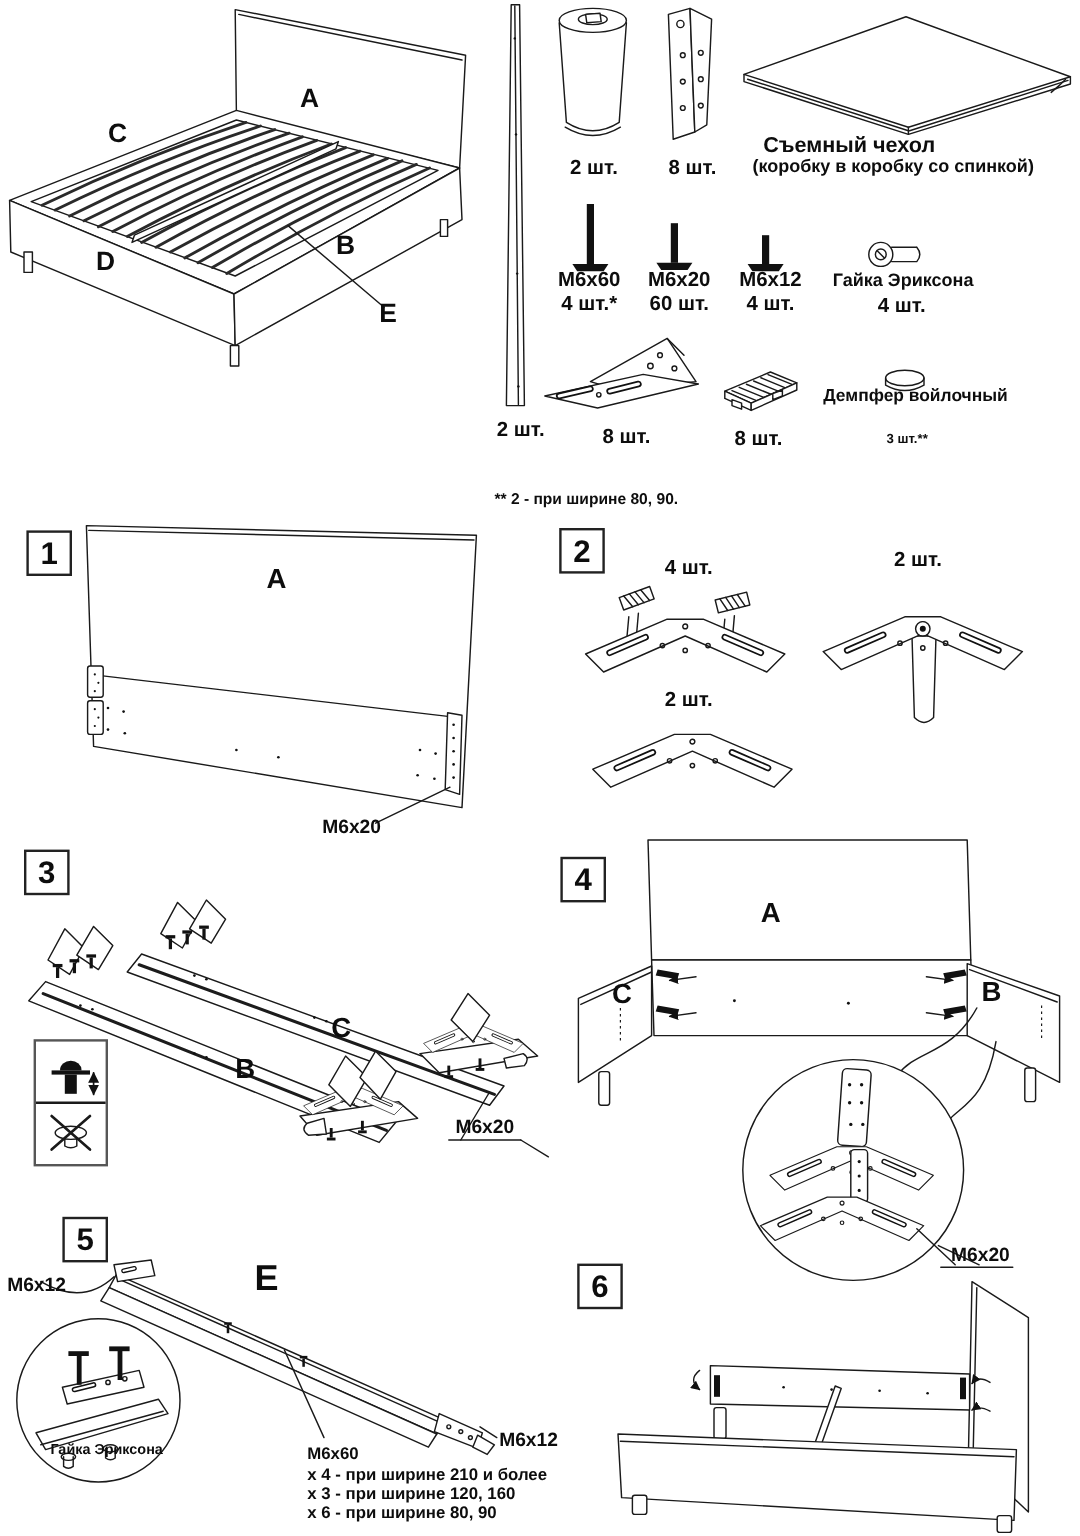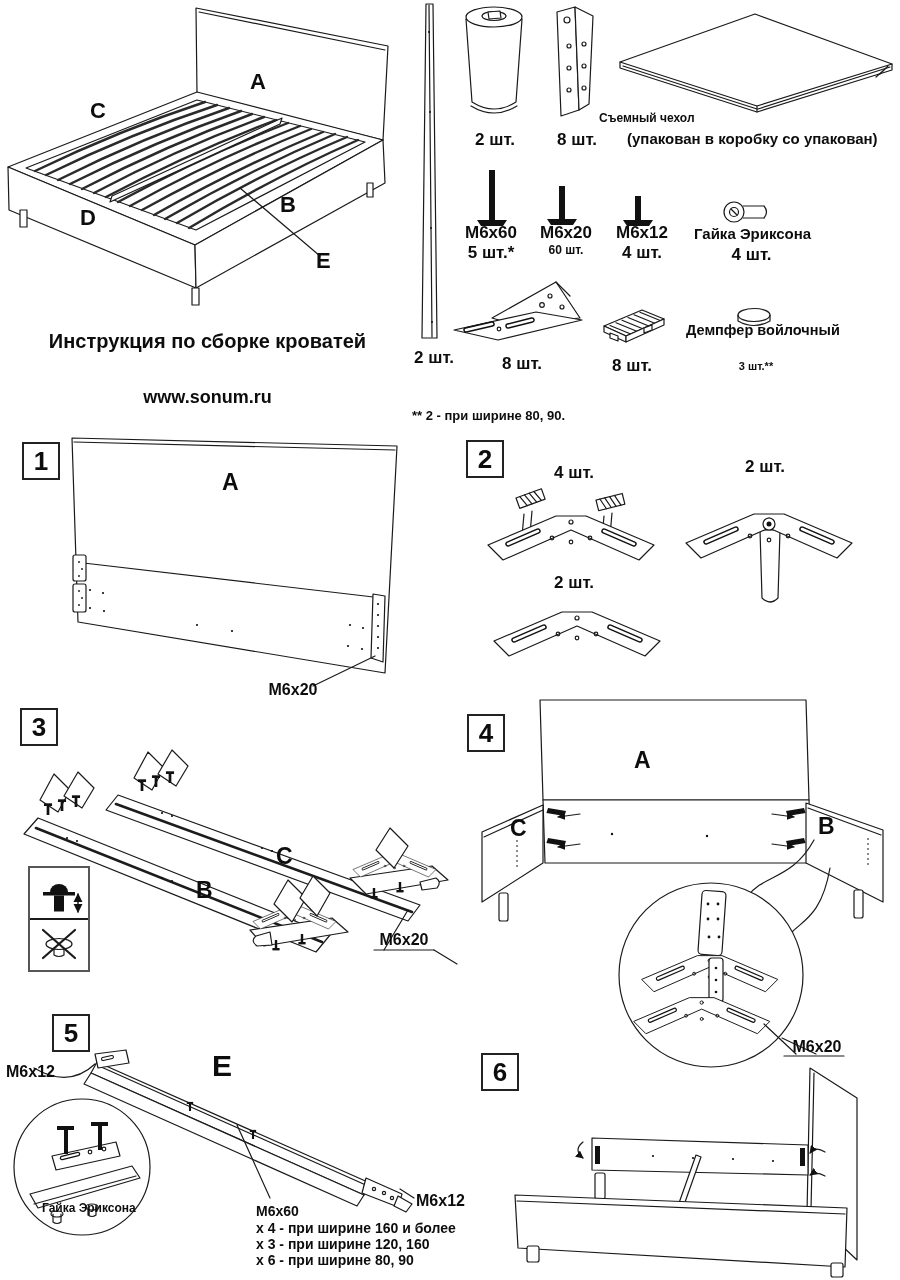--- a/index.html
+++ b/index.html
@@ -75,22 +75,20 @@
   <rect class="w" x="20" y="210" width="7" height="17"></rect>
   <rect class="w" x="192" y="288" width="7" height="17"></rect>
   <rect class="w" x="367" y="183" width="6" height="14"></rect>
 </svg>
 <div class="lbl" style="left:250px;top:70px;font-size:22px">A</div>
 <div class="lbl" style="left:90px;top:99px;font-size:22px">C</div>
 <div class="lbl" style="left:280px;top:193px;font-size:22px">B</div>
 <div class="lbl" style="left:80px;top:206px;font-size:22px">D</div>
 <div class="lbl" style="left:316px;top:249px;font-size:22px">E</div>
 
-<div class="lbl c" style="left:25px;top:331px;width:365px;font-size:20px">Инструкция по сборке кроватей</div>
-<div class="lbl c" style="left:25px;top:388px;width:365px;font-size:18px">www.sonum.ru</div>
 
 <svg class="fig" style="left:410px;top:0" width="56" height="345" viewBox="0 0 56 345">
   <polygon class="w" points="16,4 23,4 27,338 12,338"></polygon>
   <line class="n" x1="19" y1="5" x2="22" y2="337"></line>
   <circle class="dot" cx="19" cy="32" r="1"></circle>
       <circle class="dot" cx="20" cy="112" r="1"></circle>
   <circle class="dot" cx="21" cy="228" r="1"></circle>
       <circle class="dot" cx="22" cy="322" r="1"></circle>
 </svg>
 <div class="lbl c" style="left:405px;top:349px;width:58px;font-size:17px">2 шт.</div>
@@ -117,45 +115,45 @@
 </svg>
 <div class="lbl c" style="left:546px;top:131px;width:62px;font-size:17px">8 шт.</div>
 
 <svg class="fig" style="left:612px;top:8" width="288" height="110" viewBox="0 0 288 110">
   <polygon class="w" points="8,54 143,6 280,56 145,98"></polygon>
   <path class="n" d="M8,54 L8,60 L145,104 L280,62 L280,56"></path>
   <path class="n" d="M145,98 L145,104"></path>
   <path class="n" d="M11,58 L145,101 M278,59 L146,101"></path>
   <path class="n" d="M276,58 L268,66 M272,62 L264,69"></path>
 </svg>
-<div class="lbl" style="left:599px;top:112px;font-size:12px">Съемный чехол</div>
-<div class="lbl" style="left:627px;top:131px;font-size:15px">(упакован в коробку со упакован)</div>
+<div class="lbl" style="left:636px;top:112px;font-size:18px">Съемный чехол</div>
+<div class="lbl" style="left:627px;top:131px;font-size:15px">(коробку в коробку со спинкой)</div>
 
 <svg class="fig" style="left:472px;top:168px" width="40" height="62" viewBox="0 0 40 62">
   <rect class="b" x="17" y="2" width="6" height="50"></rect>
       <polygon class="b" points="5,52 35,52 31,58 9,58"></polygon>
 </svg>
 <svg class="fig" style="left:542px;top:184px" width="40" height="46" viewBox="0 0 40 46">
   <rect class="b" x="17" y="2" width="6" height="33"></rect>
       <polygon class="b" points="5,35 35,35 31,41 9,41"></polygon>
 </svg>
 <svg class="fig" style="left:618px;top:194px" width="40" height="36" viewBox="0 0 40 36">
   <rect class="b" x="17" y="2" width="6" height="24"></rect>
       <polygon class="b" points="5,26 35,26 31,32 9,32"></polygon>
 </svg>
 <svg class="fig" style="left:722px;top:198px" width="52" height="28" viewBox="0 0 52 28">
   <circle class="w" cx="12" cy="14" r="10"></circle>
       <circle class="n" cx="12" cy="14" r="4.5"></circle>
   <line class="n" x1="9" y1="11" x2="15" y2="17"></line>
   <path class="n" d="M21,8 L42,8 M21,20 L42,20 M42,8 Q47,14 42,20"></path>
 </svg>
 <div class="lbl c" style="left:460px;top:224px;width:62px;font-size:17px">M6x60</div>
-<div class="lbl c" style="left:460px;top:244px;width:62px;font-size:17px">5 шт.*</div>
+<div class="lbl c" style="left:460px;top:244px;width:62px;font-size:17px">4 шт.*</div>
 <div class="lbl c" style="left:535px;top:224px;width:62px;font-size:17px">M6x20</div>
-<div class="lbl c" style="left:535px;top:244px;width:62px;font-size:12px">60 шт.</div>
+<div class="lbl c" style="left:535px;top:244px;width:62px;font-size:17px">60 шт.</div>
 <div class="lbl c" style="left:611px;top:224px;width:62px;font-size:17px">M6x12</div>
 <div class="lbl c" style="left:611px;top:244px;width:62px;font-size:17px">4 шт.</div>
 <div class="lbl c" style="left:694px;top:226px;width:115px;font-size:15px">Гайка Эриксона</div>
 <div class="lbl c" style="left:694px;top:246px;width:115px;font-size:17px">4 шт.</div>
 
 <svg class="fig" style="left:452px;top:278px" width="140" height="72" viewBox="0 0 140 72">
   <polygon class="w" points="40,40 104,4 128,40 60,46"></polygon>
   <line class="n" x1="104" y1="4" x2="118" y2="18"></line>
   <circle class="n" cx="98" cy="18" r="2"></circle>
       <circle class="n" cx="110" cy="29" r="2"></circle>
@@ -415,21 +413,21 @@
   <ellipse class="w" cx="57" cy="168" rx="6" ry="3"></ellipse>
   <path class="n" d="M53,168 L53,176 M61,168 L61,176 M53,176 Q57,179 61,176"></path>
   <ellipse class="w" cx="92" cy="161" rx="6" ry="3"></ellipse>
   <path class="n" d="M88,161 L88,169 M96,161 L96,169 M88,169 Q92,172 96,169"></path>
 </svg>
 <div class="lbl" style="left:6px;top:1063px;font-size:16px">M6x12</div>
 <div class="lbl c" style="left:204px;top:1050px;width:36px;font-size:30px">E</div>
 <div class="lbl c" style="left:42px;top:1202px;width:86px;font-size:12px">Гайка Эриксона</div>
 <div class="lbl" style="left:416px;top:1192px;font-size:16px">M6x12</div>
 <div class="lbl" style="left:256px;top:1204px;font-size:14px">M6x60</div>
-<div class="lbl" style="left:256px;top:1221px;font-size:14px">x 4 - при ширине 160 и более</div>
+<div class="lbl" style="left:256px;top:1221px;font-size:14px">x 4 - при ширине 210 и более</div>
 <div class="lbl" style="left:256px;top:1237px;font-size:14px">x 3 - при ширине 120, 160</div>
 <div class="lbl" style="left:256px;top:1253px;font-size:14px">x 6 - при ширине 80, 90</div>
 
 <div class="stepbox" style="left:481px;top:1053px">6</div>
 <svg class="fig" style="left:503px;top:1058px" width="397" height="222" viewBox="0 0 397 222">
 
   <polygon class="w" points="307,10 354,40 354,202 304,155"></polygon>
   <line class="n" x1="311" y1="15" x2="308" y2="152"></line>
 
   <polygon class="w" points="89,80 305,87 305,117 89,112"></polygon>

